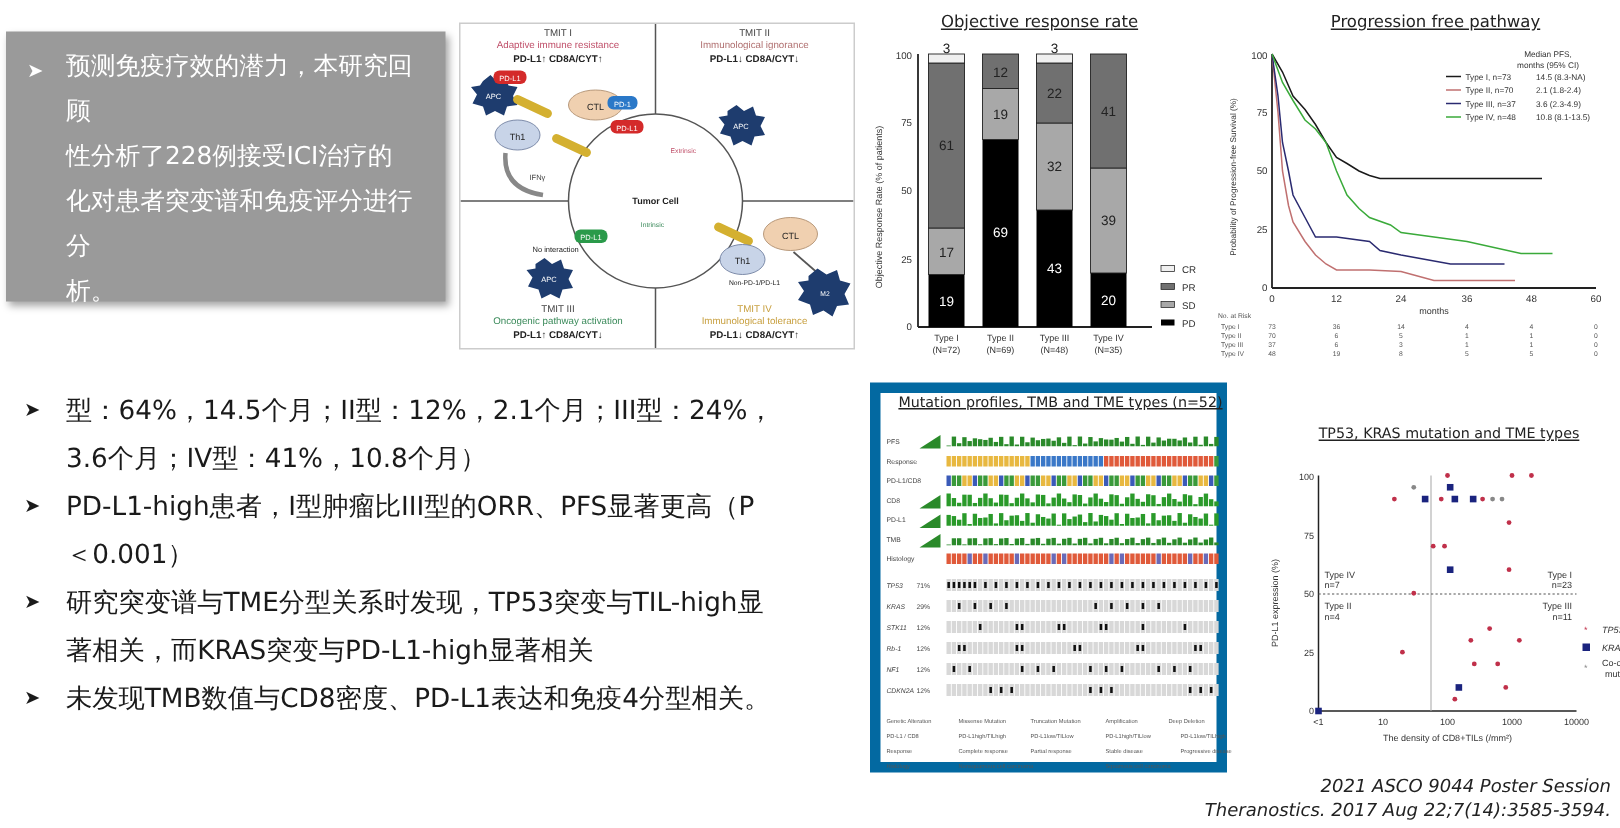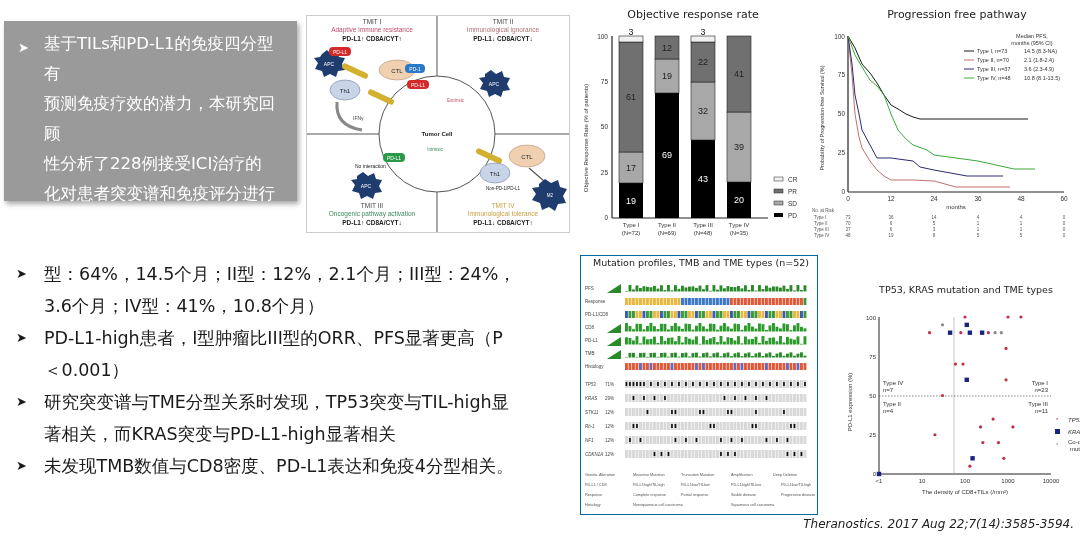--- a/index.html
+++ b/index.html
@@ -10,31 +10,30 @@
   .intro-box { left: 4px; top: 21px; width: 293px; height: 180px; background: #9a9a9a;
                box-shadow: 2px 3px 5px rgba(0,0,0,0.35); padding: 8px 10px 0 40px; color: #fff;
                font-size: 16.5px; line-height: 30px; }
   .intro-box .arrow { position: absolute; left: 14px; top: 12px; font-size: 13px; color: #fff; }
   
   .bullets { left: 8px; top: 258px; width: 560px; font-size: 17.5px; line-height: 32px; color: #1a1a1a; }
   .bullet { position: relative; padding-left: 36px; }
   .bullet .arrow { position: absolute; left: 8px; top: 0; font-size: 13px; }
   
   .fig { border: 1px solid #ccc; background: #fff; }
-  .chart-title { font-size: 11px; text-align: center; color: #222; }
+  .chart-title { font-size: 11px; text-decoration: underline; text-align: center; color: #222; }
   .citation { right: 6px; top: 516px; text-align: right; font-style: italic; font-size: 12px;
               line-height: 16px; color: #222; font-family: "DejaVu Sans", sans-serif; }
   svg text { font-family: "Liberation Sans", sans-serif; }
 </style>
 </head>
 <body>
 
 <div class="abs intro-box">
   <span class="arrow">➤</span>
-  <div>基于TILs和PD-L1的免疫四分型有</div>
   <div>预测免疫疗效的潜力，本研究回顾</div>
   <div>性分析了228例接受ICI治疗的</div>
   <div>化对患者突变谱和免疫评分进行分</div>
   <div>析。</div>
 </div>
 
 <div class="abs bullets">
   <div class="bullet">
     <span class="arrow">➤</span>
     <div>型：64%，14.5个月；II型：12%，2.1个月；III型：24%，</div>
@@ -271,21 +270,21 @@
           <text x="79" y="229">19</text>
           <text x="122" y="229">8</text>
           <text x="166" y="229">5</text>
           <text x="209" y="229">5</text>
           <text x="252" y="229">0</text>
       </g>
     </g>
   </svg>
 </div>
 
-<div class="abs" style="left:580px; top:255px; width:238px; height:260px; border:1px solid #0369a1; background:#fff;">
+<div class="abs" style="left:580px; top:255px; width:238px; height:260px; border:7px solid #0369a1; background:#fff;">
   <div class="chart-title" style="position:absolute; left:10px; top:1px; width:220px; font-size:9.5px;">Mutation profiles, TMB and TME types (n=52)</div>
   <svg width="236" height="258" viewBox="0 0 236 258" style="position:absolute; left:0; top:0;" id="heatmap-svg">
     <g font-size="4.5" fill="#444">
       <text x="4" y="34">PFS</text>
       <text x="4" y="47">Response</text>
       <text x="4" y="60">PD-L1/CD8</text>
       <text x="4" y="73">CD8</text>
       <text x="4" y="86">PD-L1</text>
       <text x="4" y="99">TMB</text>
       <text x="4" y="112">Histology</text>
@@ -1156,14 +1155,15 @@
       <rect x="209" y="157" width="5" height="5" fill="#1a237e"></rect>
         <text x="222" y="162" font-style="italic">KRAS</text>
       <text x="210" y="175" fill="#888">*</text>
         <text x="222" y="172">Co-occurring</text>
         <text x="224" y="179">mutation</text>
     </g>
   </svg>
 </div>
 
 <div class="abs citation">
+  <div>2021 ASCO 9044 Poster Session</div>
   <div>Theranostics. 2017 Aug 22;7(14):3585-3594.</div>
 </div>
 
 </body></html>

